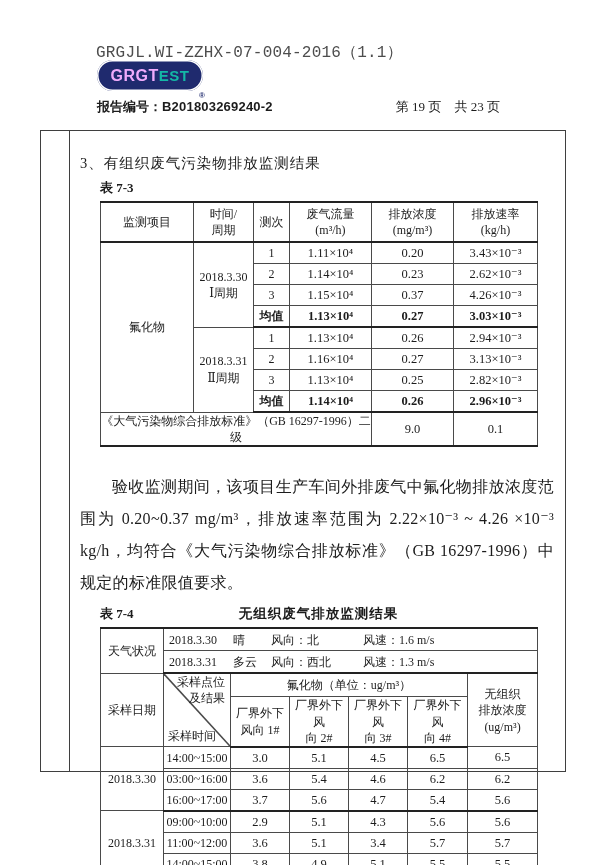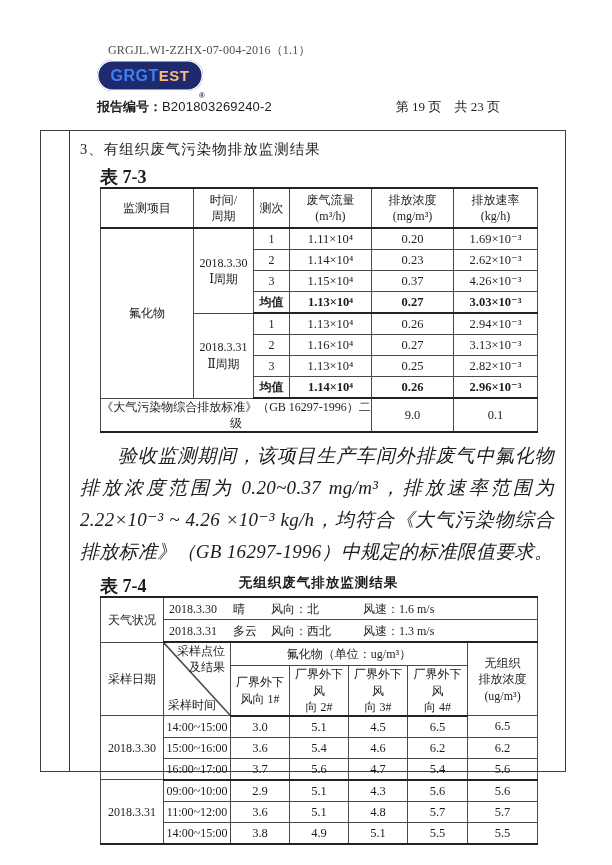--- a/index.html
+++ b/index.html
@@ -4,47 +4,47 @@
 <style>
   html,body{margin:0;padding:0;}
   body{
     width:612px;height:865px;position:relative;background:#ffffff;
     font-family:"Liberation Serif","DejaVu Serif",serif;color:#1c1c1c;
     overflow:hidden;
   }
   .pre{white-space:pre-line;}
   
   .doc-code{
-    position:absolute;left:108px;top:42px;font-family:Liberation Serif, serif;
-    font-size:12px;color:#4d4d4d;letter-spacing:.2px;
+    position:absolute;left:96px;top:42px;font-family:Liberation Mono, monospace;
+    font-size:16px;color:#4d4d4d;letter-spacing:.2px;
   }
   .logo{
     position:absolute;left:97px;top:60px;width:106px;height:31px;background:#1f2a6e;
     border-radius:16px;display:flex;align-items:center;justify-content:center;
     font-family:"Liberation Sans","DejaVu Sans",sans-serif;box-shadow:0 0 0 1.5px #fff inset;
   }
-  .logo .g1{color:#3b82f6;font-weight:bold;font-size:16px;letter-spacing:.5px;}
-  .logo .g2{color:#fdba74;font-weight:bold;font-size:15px;letter-spacing:.5px;}
+  .logo .g1{color:#f0abfc;font-weight:bold;font-size:16px;letter-spacing:.5px;}
+  .logo .g2{color:#14b8a6;font-weight:bold;font-size:15px;letter-spacing:.5px;}
   .logo .reg{position:absolute;right:-2px;bottom:-9px;font-size:8px;color:#1f2a6e;font-weight:bold;}
   .report-line{
     position:absolute;left:97px;top:98px;width:403px;display:flex;justify-content:space-between;
     font-size:13px;
   }
   .report-no-label{font-weight:bold;}
-  .report-no-value{font-family:"Liberation Sans","DejaVu Sans",sans-serif;font-weight:normal;letter-spacing:.2px;}
+  .report-no-value{font-family:"Liberation Sans","DejaVu Sans",sans-serif;font-weight:bold;letter-spacing:.2px;}
   .page-info span{margin-left:10px;}
   .page-info span:first-child{margin-left:12px;}
   
   .frame{position:absolute;left:40px;top:130px;width:524px;height:640px;border:1px solid #3f3f3f;}
   .frame-strip{position:absolute;left:28px;top:0;bottom:0;border-left:1px solid #3f3f3f;}
   .content{position:absolute;left:80px;top:136px;width:474px;}
   
-  .sec-title{font-size:14.5px;letter-spacing:1px;margin:4px 0 6px 0;}
+  .sec-title{font-size:14.5px;letter-spacing:1px;margin:18px 0 6px 0;}
   .tbl-caption{position:relative;width:437px;margin:6px 0 2px 20px;height:20px;}
-  .tbl-caption .lbl{position:absolute;left:0;top:0;font-weight:bold;font-size:18px;}
+  .tbl-caption .lbl{position:absolute;left:0;top:0;font-weight:bold;font-size:13px;}
   .tbl-caption .ttl{position:absolute;left:0;right:0;top:0;text-align:center;font-weight:bold;font-size:13.5px;letter-spacing:1px;}
   
   table{border-collapse:collapse;table-layout:fixed;margin-left:20px;width:437px;font-size:12px;}
   td,th{border:1px solid #4a4a4a;text-align:center;vertical-align:middle;padding:0;font-weight:normal;line-height:1.35;}
   .t3{border-top:2.5px solid #222;border-bottom:2.5px solid #222;}
   .t3 .hdr td{height:38px;border-bottom:2px solid #222;}
   .t3 .dr td{height:20px;}
   .t3 .avg td{font-weight:bold;border-bottom:2px solid #222;margin-left:40px;}
   .t3 .std td{height:22px;}
   .num{font-size:12.5px;}
@@ -59,22 +59,22 @@
   .weather-row .wd{width:64px;}
   .weather-row .ws{width:38px;}
   .weather-row .ww{width:92px;}
   
   .diag{position:relative;}
   .diag svg{position:absolute;left:0;top:0;width:100%;height:100%;}
   .diag .tr{position:absolute;top:1px;right:5px;text-align:right;line-height:1.3;}
   .diag .bl{position:absolute;bottom:2px;left:4px;}
   
   .para{
-    font-size:19px;line-height:32px;text-align:justify;text-indent:2em;
-    margin:7px 0 6px 0;letter-spacing:.3px;font-style:italic;
+    font-size:16px;line-height:32px;text-align:justify;text-indent:2em;
+    margin:24px 0 6px 0;letter-spacing:.3px;
   }
 </style>
 </head>
 <body>
 
 <div class="doc-code">GRGJL.WI-ZZHX-07-004-2016（1.1）</div>
 
 <div class="logo">
   <span class="g1">GRGT</span>
     <span class="g2">EST</span>
@@ -125,21 +125,21 @@
       <td class="pre">排放速率
 (kg/h)</td>
     </tr>
     <tr class="dr">
       <td rowspan="8">氟化物</td>
       <td rowspan="4" class="pre">2018.3.30
 Ⅰ周期</td>
       <td>1</td>
       <td class="num">1.11×10⁴</td>
       <td class="num">0.20</td>
-      <td class="num">1.69×10⁻³</td>
+      <td class="num">3.43×10⁻³</td>
     </tr>
     <tr class="dr">
       <td>2</td>
       <td class="num">1.14×10⁴</td>
       <td class="num">0.23</td>
       <td class="num">2.62×10⁻³</td>
     </tr>
     <tr class="dr">
       <td>3</td>
       <td class="num">1.15×10⁴</td>
@@ -254,21 +254,21 @@
     <tr class="dr">
       <td rowspan="3">2018.3.30</td>
       <td>14:00~15:00</td>
       <td class="num">3.0</td>
       <td class="num">5.1</td>
       <td class="num">4.5</td>
       <td class="num">6.5</td>
       <td class="num">6.5</td>
     </tr>
     <tr class="dr">
-      <td>15:00~16:00</td>
+      <td>03:00~16:00</td>
       <td class="num">3.6</td>
       <td class="num">5.4</td>
       <td class="num">4.6</td>
       <td class="num">6.2</td>
       <td class="num">6.2</td>
     </tr>
     <tr class="dr dsep">
       <td>16:00~17:00</td>
       <td class="num">3.7</td>
       <td class="num">5.6</td>
@@ -282,21 +282,21 @@
       <td class="num">2.9</td>
       <td class="num">5.1</td>
       <td class="num">4.3</td>
       <td class="num">5.6</td>
       <td class="num">5.6</td>
     </tr>
     <tr class="dr">
       <td>11:00~12:00</td>
       <td class="num">3.6</td>
       <td class="num">5.1</td>
-      <td class="num">4.8</td>
+      <td class="num">3.4</td>
       <td class="num">5.7</td>
       <td class="num">5.7</td>
     </tr>
     <tr class="dr">
       <td>14:00~15:00</td>
       <td class="num">3.8</td>
       <td class="num">4.9</td>
       <td class="num">5.1</td>
       <td class="num">5.5</td>
       <td class="num">5.5</td>

